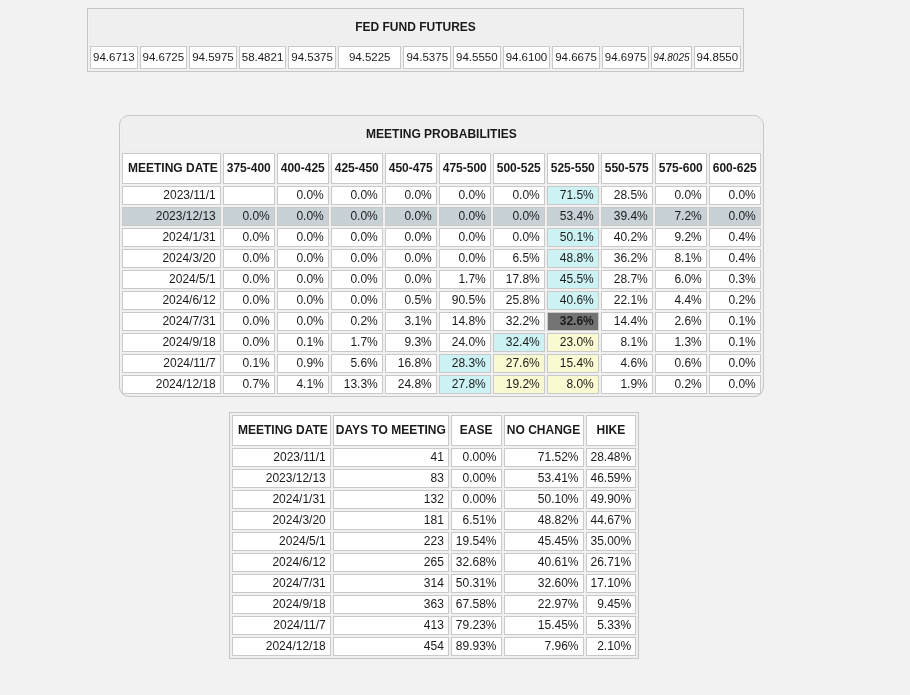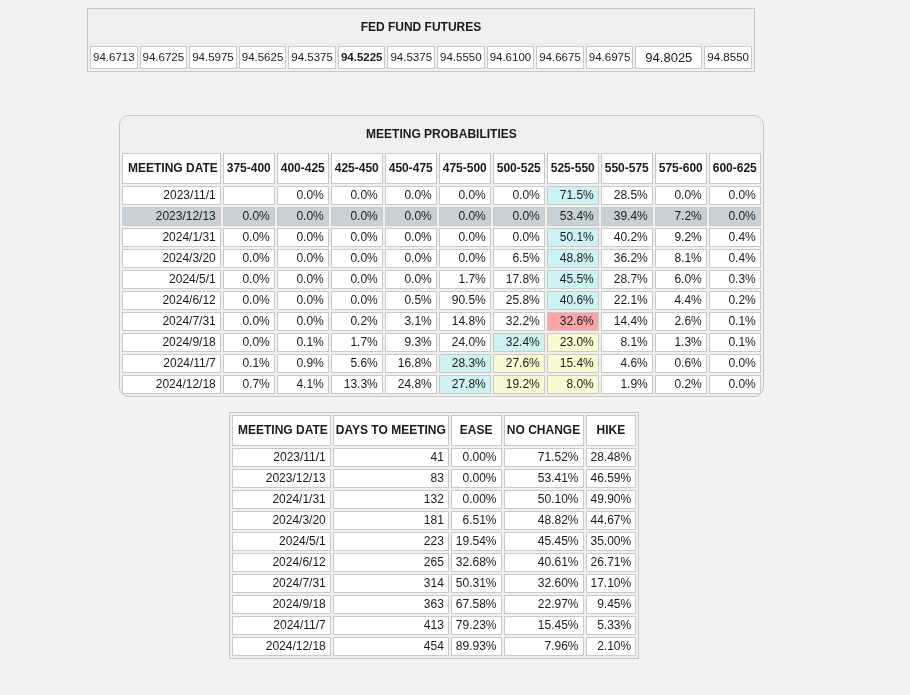--- a/index.html
+++ b/index.html
@@ -55,29 +55,29 @@
     <thead>
       <tr>
         <td class="title-cell" colspan="13">FED FUND FUTURES</td>
       </tr>
     </thead>
     <tbody>
       <tr id="ff-prices">
           <td class="ctr" style="font-size: 11.5px; padding: 3px 2px;">94.6713</td>
           <td class="ctr" style="font-size: 11.5px; padding: 3px 2px;">94.6725</td>
           <td class="ctr" style="font-size: 11.5px; padding: 3px 2px;">94.5975</td>
-          <td class="ctr" style="font-size: 11.5px; padding: 3px 2px;">94.5625</td>
+          <td class="ctr" style="font-size: 11.5px; padding: 3px 2px;">58.4821</td>
           <td class="ctr" style="font-size: 11.5px; padding: 3px 2px;">94.5375</td>
-          <td class="ctr" style="font-size: 11.5px; padding: 3px 2px; font-weight: bold;">94.5225</td>
+          <td class="ctr" style="font-size: 11.5px; padding: 3px 10px;">94.5225</td>
           <td class="ctr" style="font-size: 11.5px; padding: 3px 2px;">94.5375</td>
           <td class="ctr" style="font-size: 11.5px; padding: 3px 2px;">94.5550</td>
           <td class="ctr" style="font-size: 11.5px; padding: 3px 2px;">94.6100</td>
           <td class="ctr" style="font-size: 11.5px; padding: 3px 2px;">94.6675</td>
           <td class="ctr" style="font-size: 11.5px; padding: 4px 2px;">94.6975</td>
-          <td class="ctr" style="font-size: 13px; padding: 3px 9px;">94.8025</td>
+          <td class="ctr" style="font-size: 10px; padding: 3px 1px; font-style: italic;">94.8025</td>
           <td class="ctr" style="font-size: 11.5px; padding: 3px 2px;">94.8550</td>
         </tr>
     </tbody>
   </table>
 
   <table class="tbl" style="left:119px; top:115px;border-radius:10px;">
     <thead>
       <tr>
         <td class="title-cell" colspan="11">MEETING PROBABILITIES</td>
       </tr>
@@ -175,21 +175,21 @@
           <td class="num">0.2%</td>
         </tr>
         <tr>
           <td class="num">2024/7/31</td>
           <td class="num">0.0%</td>
           <td class="num">0.0%</td>
           <td class="num">0.2%</td>
           <td class="num">3.1%</td>
           <td class="num">14.8%</td>
           <td class="num">32.2%</td>
-          <td class="num" style="background: #fca5a5;">32.6%</td>
+          <td class="num" style="background: #737373; font-weight: bold;">32.6%</td>
           <td class="num">14.4%</td>
           <td class="num">2.6%</td>
           <td class="num">0.1%</td>
         </tr>
         <tr>
           <td class="num">2024/9/18</td>
           <td class="num">0.0%</td>
           <td class="num">0.1%</td>
           <td class="num">1.7%</td>
           <td class="num">9.3%</td>

